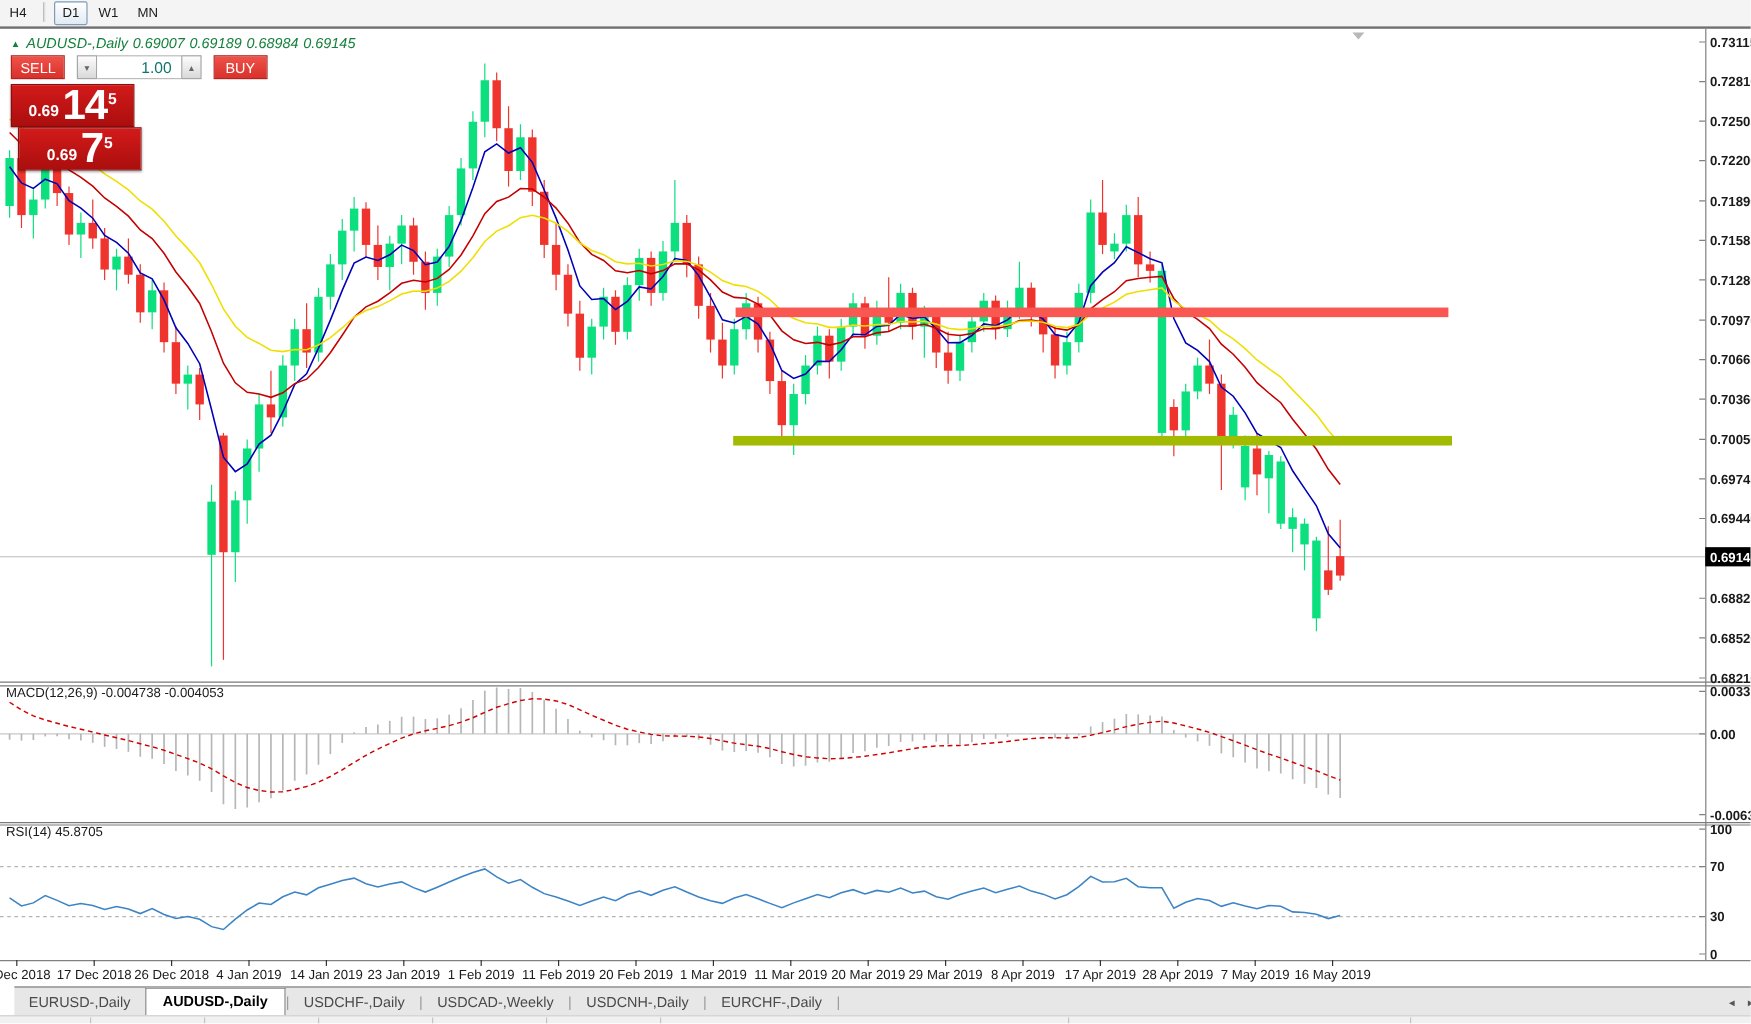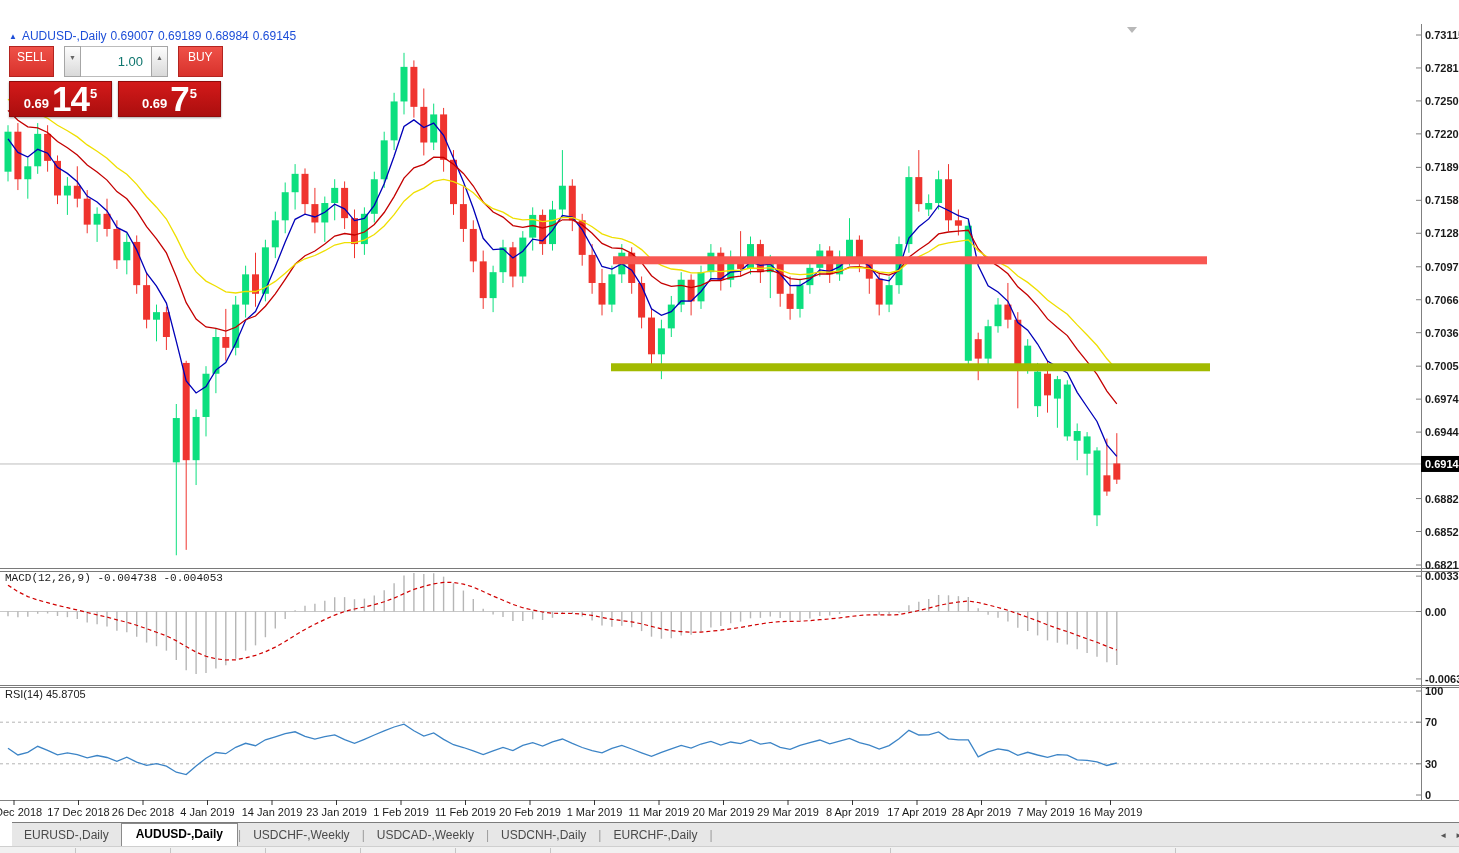--- a/index.html
+++ b/index.html
@@ -10,46 +10,46 @@
   #toolbar{position:absolute;top:0;left:0;width:1459px;height:22px;background:#f4f4f4;
     border-bottom:2px solid #6f6f6f;}
   .tf-btn{display:inline-block;height:16px;line-height:16px;padding:1px 6px;margin:1px 1px 0 1px;
     font-size:11px;color:#1a1a1a;border:1px solid transparent;border-radius:2px;cursor:default;}
   .tf-btn.active{border:1px solid #7f9db9;background:linear-gradient(#ffffff,#e2eaf3);}
   .tf-sep{display:inline-block;width:1px;height:16px;background:#aeaeae;margin:0 6px -4px 6px;
     border-right:1px solid #ffffff;}
 
   
   #chartsvg{position:absolute;top:24px;left:0;}
-  #chart-title{position:absolute;top:29px;left:9px;font-size:12px;color:#1d4ed8;white-space:nowrap;}
+  #chart-title{position:absolute;top:29px;left:9px;font-size:12px;color:#15803d;white-space:nowrap;font-style:italic;}
   #chart-title .tri{font-size:8px;position:relative;top:-1px;margin-right:5px;}
   #chart-title span{margin-right:4px;}
 
   
   #trade-panel{position:absolute;top:46px;left:9px;width:214px;}
-  #trade-row1{display:flex;height:31px;}
+  #trade-row1{display:flex;height:20px;}
   .tp-btn{width:48px;background:linear-gradient(#ef5148,#d8322c);border:1px solid #b32420;
     color:#fff;font-size:12px;text-align:center;line-height:21px;box-sizing:border-box;}
   .spin{width:18px;background:linear-gradient(#fdfdfd,#d9d9d9);border:1px solid #a6a6a6;
     color:#666;font-size:7px;text-align:center;line-height:21px;box-sizing:border-box;}
   #lot-input{width:70px;border:1px solid #bcbcbc;border-left:none;border-right:none;
     font-size:13px;color:#0f766e;text-align:right;padding:0 8px 0 0;box-sizing:border-box;
     font-family:"Liberation Sans",sans-serif;}
   .tp-gap{width:10px;}
-  #trade-row2{display:flex;margin-top:4px;}
+  #trade-row2{display:flex;margin-top:4px;flex-direction:column;}
   .tile{width:103px;height:36px;background:linear-gradient(#d31a1a,#ab0e0e);border:1px solid #8f0b0b;
     color:#fff;display:flex;align-items:center;justify-content:center;box-sizing:border-box;
     box-shadow:0 1px 2px rgba(0,0,0,.35);}
   .tile+.tile{margin-left:6px;}
   .tile .small{font-size:13px;font-weight:700;margin:8px 3px 0 0;}
   .tile .big{font-size:35px;font-weight:700;letter-spacing:-1px;}
   .tile .sup{font-size:13px;font-weight:700;margin:0 0 12px 1px;}
 
   .ind-label{position:absolute;left:5px;font-size:11px;color:#1a1a1a;white-space:nowrap;}
-  #macd-label{top:572px;font-family:Liberation Mono, monospace;}
+  #macd-label{top:572px;}
   #rsi-label{top:688px;}
 
   
   #tabbar{position:absolute;top:822px;left:12px;width:1459px;height:24px;background:#e7e7e7;
     border-top:1px solid #7c7c7c;box-sizing:border-box;display:flex;align-items:flex-end;}
   .tab{font-size:12px;color:#4a4a4a;padding:3px 12px 4px 12px;white-space:nowrap;cursor:default;}
   .tab.active{background:#fff;border:1px solid #8a8a8a;border-bottom:none;font-weight:700;
     color:#000;padding:3px 14px 5px 14px;margin-bottom:0;}
   .tab-sep{color:#9a9a9a;font-size:12px;padding-bottom:4px;}
   #tab-scroll{margin-left:auto;display:flex;gap:8px;padding:0 8px 6px 0;}
@@ -57,20 +57,21 @@
 
   
   #statusstrip{position:absolute;top:846px;left:0;width:1459px;height:7px;background:#f1f1f1;
     border-top:1px solid #cfcfcf;box-sizing:border-box;}
   .ss-div{position:absolute;top:1px;width:1px;height:5px;background:#c4c4c4;}
 </style>
 </head>
 <body>
 <div id="window">
 
+  <div id="toolbar"><span class="tf-btn">H4</span><span class="tf-sep"></span><span class="tf-btn active">D1</span><span class="tf-btn">W1</span><span class="tf-btn">MN</span></div>
 
   <svg id="chartsvg" width="1459" height="798">
       <rect x="0" y="0" width="1459" height="776" fill="#ffffff"></rect>
       <line x1="0" y1="544.5" x2="1459" y2="544.5" stroke="#7a7a7a" stroke-width="1"></line>
       <line x1="0" y1="547.5" x2="1459" y2="547.5" stroke="#7a7a7a" stroke-width="1"></line>
       <line x1="0" y1="661.5" x2="1459" y2="661.5" stroke="#7a7a7a" stroke-width="1"></line>
       <line x1="0" y1="663.5" x2="1459" y2="663.5" stroke="#7a7a7a" stroke-width="1"></line>
       <line x1="1421.5" y1="0" x2="1421.5" y2="776" stroke="#808080" stroke-width="1"></line>
       <line x1="0" y1="776.5" x2="1459" y2="776.5" stroke="#808080" stroke-width="1"></line>
       <polygon points="1127,3 1137,3 1132,9" fill="#b8b8b8"></polygon>
@@ -544,21 +545,21 @@
     </div>
   </div>
 
   <div id="macd-label" class="ind-label">MACD(12,26,9) -0.004738 -0.004053</div>
   <div id="rsi-label" class="ind-label">RSI(14) 45.8705</div>
 
   <div id="tabbar">
       <span class="tab">EURUSD-,Daily</span>
       <span class="tab active">AUDUSD-,Daily</span>
       <span class="tab-sep">|</span>
-      <span class="tab">USDCHF-,Weekly</span>
+      <span class="tab">USDCHF-,Daily</span>
       <span class="tab-sep">|</span>
       <span class="tab">USDCAD-,Weekly</span>
       <span class="tab-sep">|</span>
       <span class="tab">USDCNH-,Daily</span>
       <span class="tab-sep">|</span>
       <span class="tab">EURCHF-,Daily</span>
       <span class="tab-sep">|</span>
       <div id="tab-scroll">
         <span>◄</span>
         <span>►</span>

